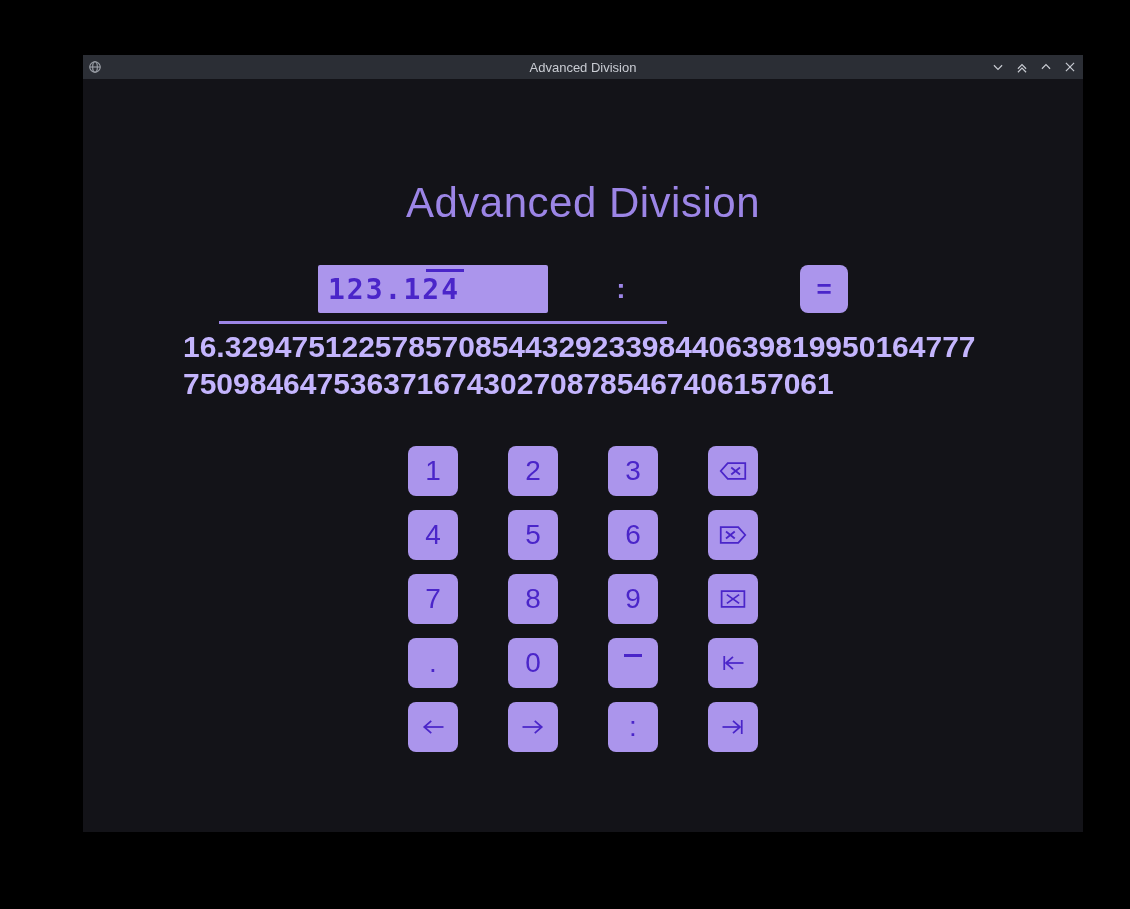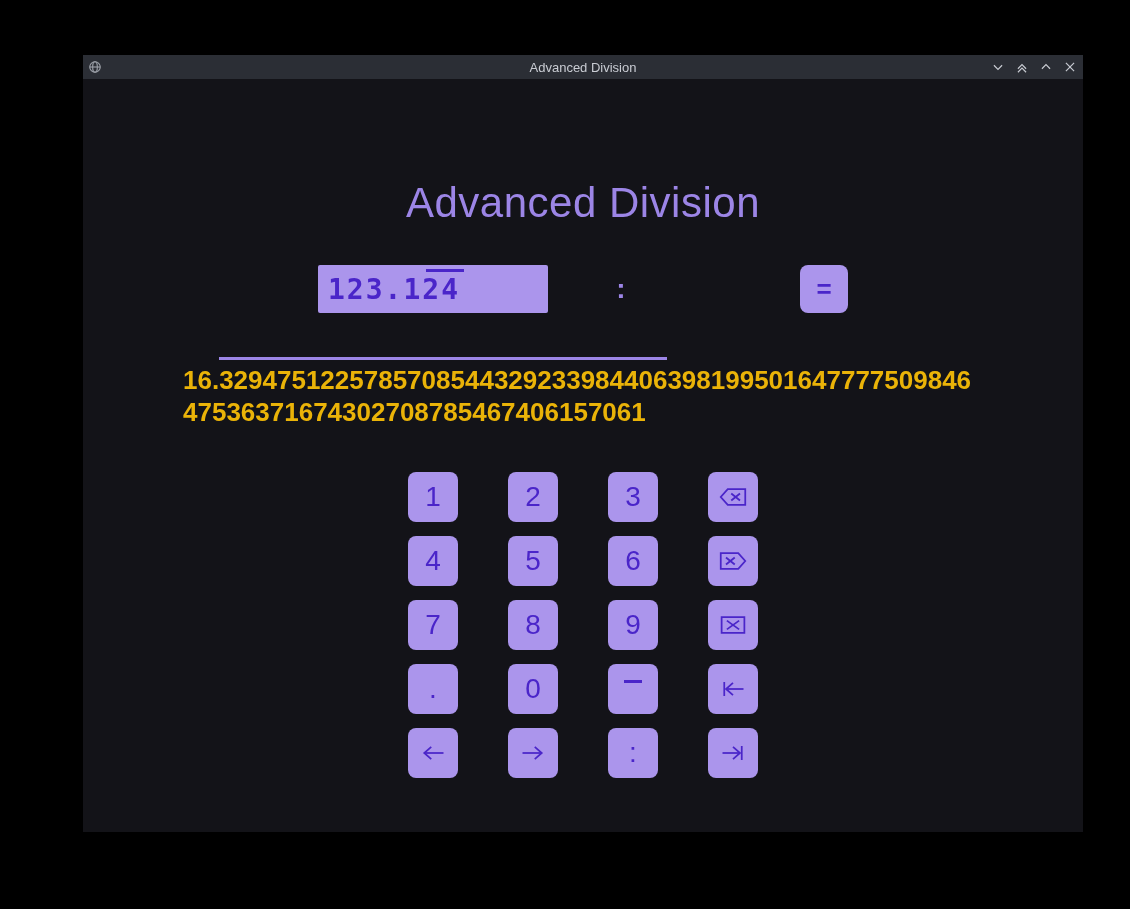--- a/index.html
+++ b/index.html
@@ -128,25 +128,25 @@
     display: flex;
     align-items: center;
     justify-content: center;
     color: #4a25c9;
     font-size: 26px;
     font-weight: 600;
     cursor: pointer;
   }
 
   .result-block {
-    margin: 52px 100px 0 100px;
+    margin: 16px 100px 0 100px;
     font-family: "Segoe UI", Arial, sans-serif;
-    font-size: 26px;
+    font-size: 30px;
     font-weight: 600;
-    color: #eab308;
+    color: #c4b5fd;
     line-height: 1.22;
     word-break: break-all;
     position: relative;
   }
   .result-vinc {
     position: absolute;
     height: 3px;
     background: #9c85e6;
   }
 

